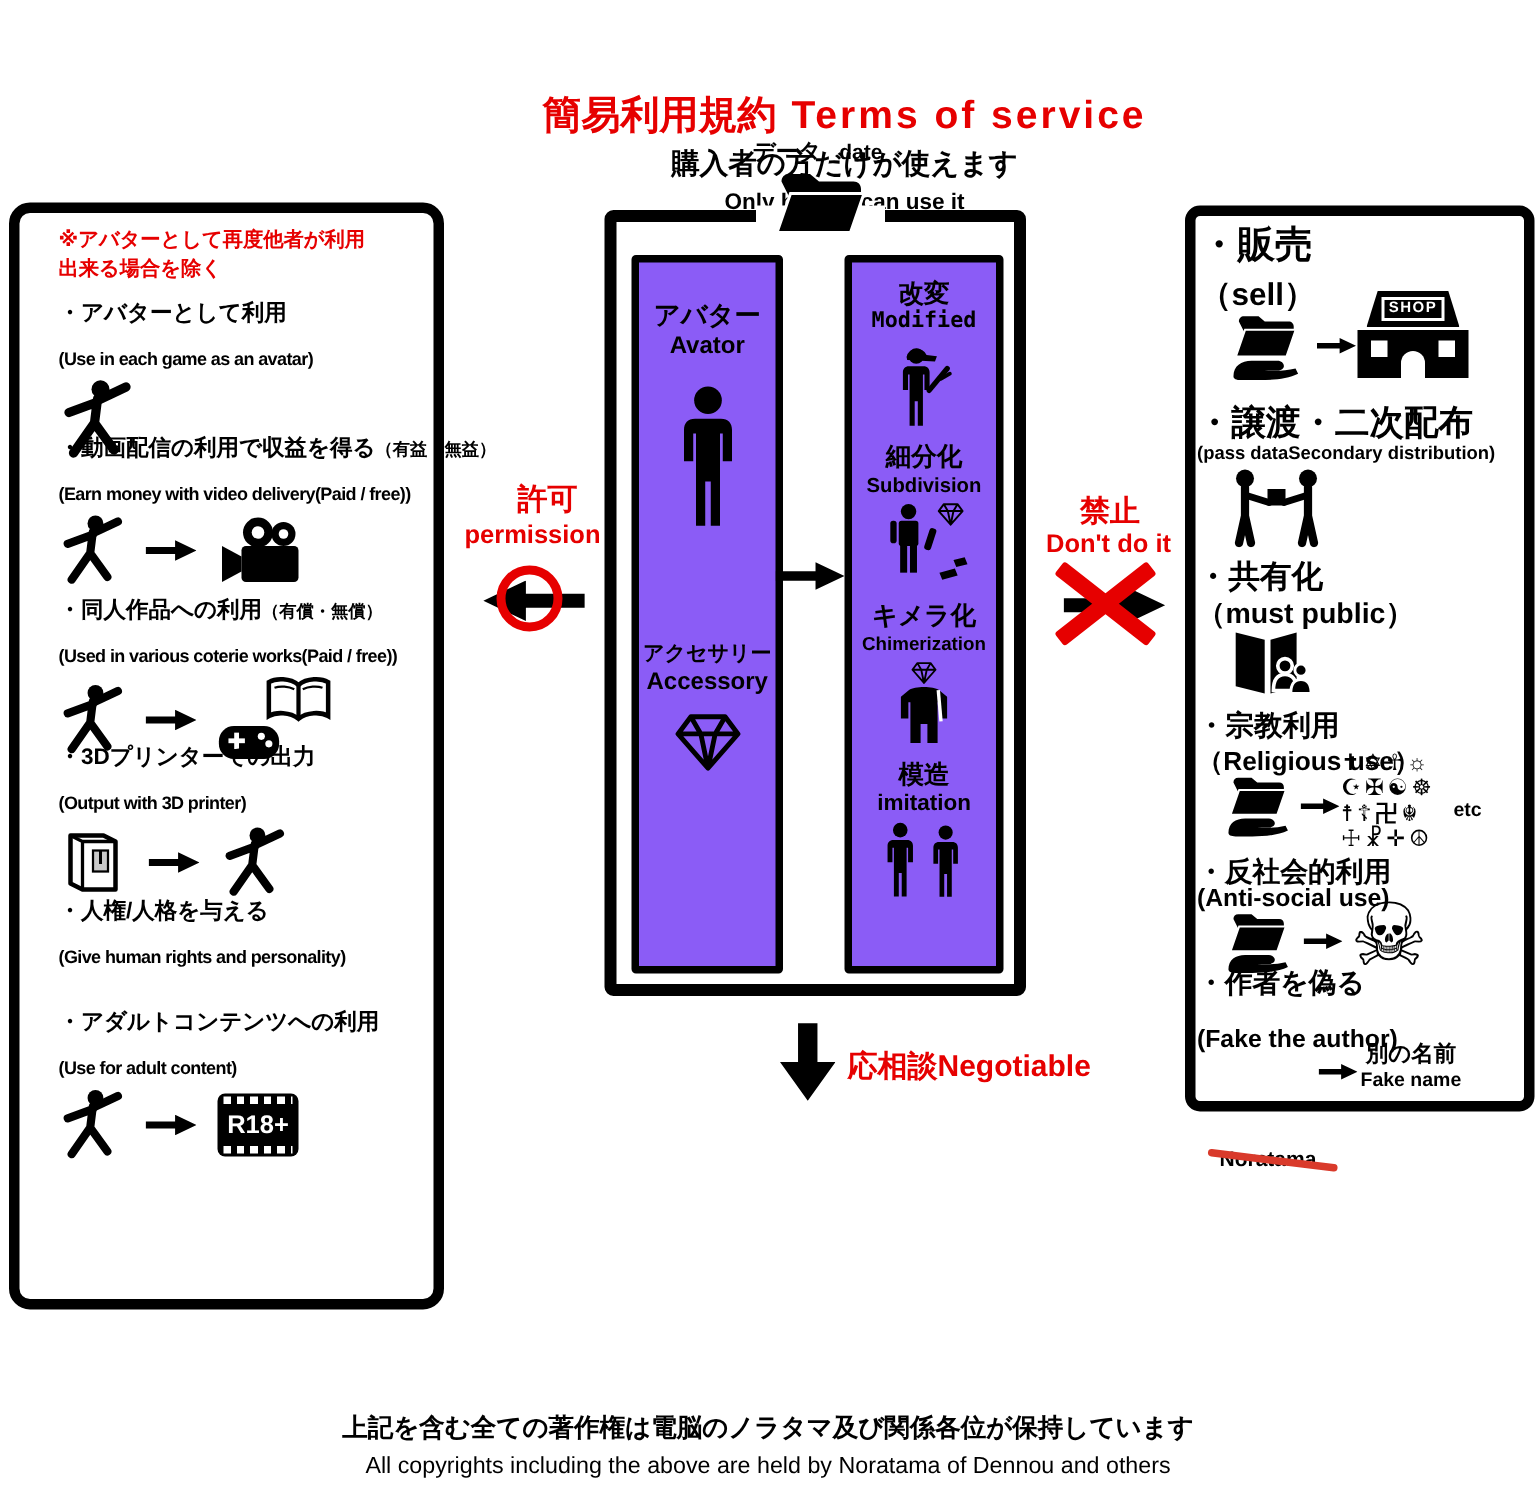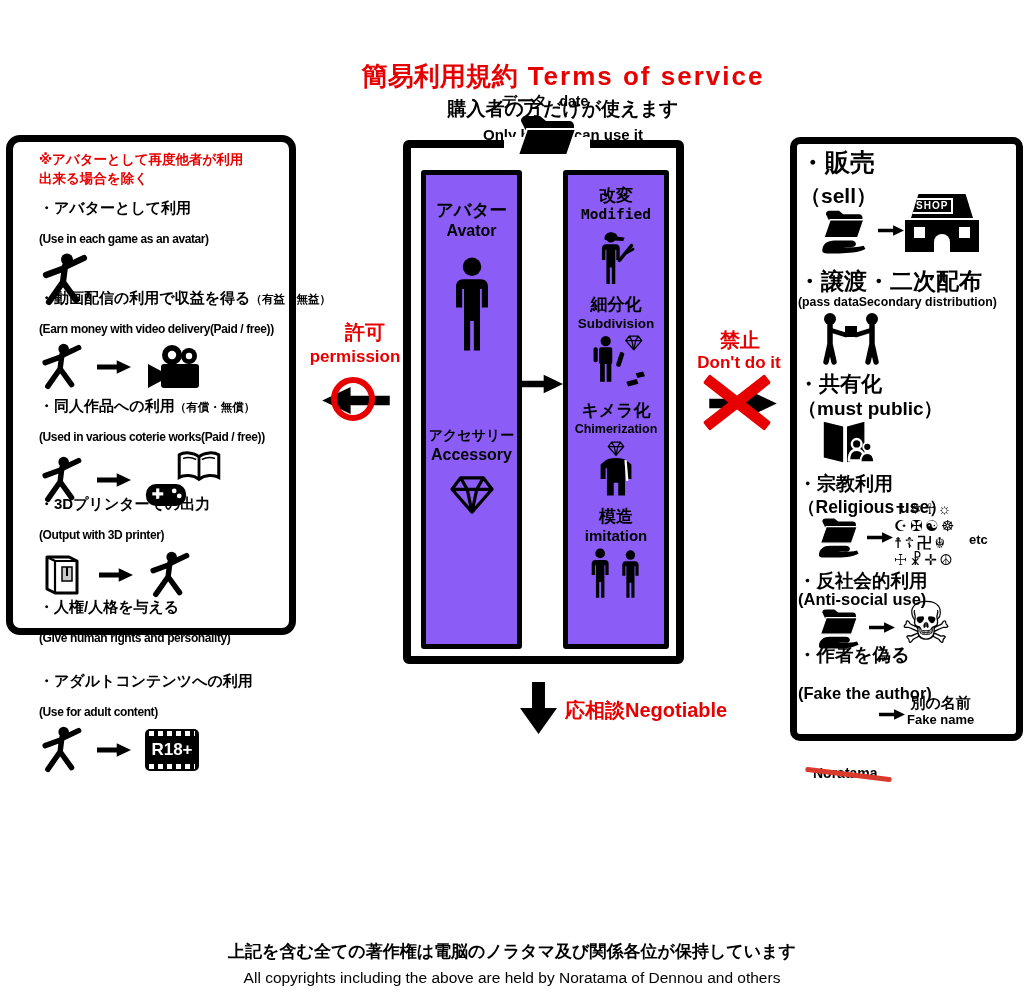--- a/index.html
+++ b/index.html
@@ -19,21 +19,21 @@
   .title-en{letter-spacing:2px;margin-left:10px;}
   .sub-jp{font-size:19px;font-weight:700;margin-top:2px;}
   .sub-en{font-size:15px;font-weight:700;margin-top:4px;}
   .data-label{left:430px;top:92px;width:230px;text-align:center;font-weight:700;}
   .data-label .jp{font-size:15px;}
   .data-label .en{font-size:14px;margin-left:12px;}
   .folder-patch{left:504px;top:137px;width:86px;height:15px;background:#fff;}
 
   
   .panel{background:#fff;border:7px solid var(--ink);}
-  .left-box{left:6px;top:135px;width:290px;height:500px;border-radius:14px;}
+  .left-box{left:6px;top:135px;width:290px;height:738px;border-radius:14px;}
   .right-box{left:790px;top:137px;width:233px;height:604px;border-radius:10px;}
   .center-box{left:403px;top:140px;width:281px;height:524px;border:8px solid var(--ink);border-radius:6px;}
   .inner-col{position:absolute;background:#8b5cf6;border:5px solid var(--ink);border-radius:3px;display:flex;flex-direction:column;align-items:center;text-align:center;}
   .col-avatar{left:421px;top:170px;width:101px;height:479px;padding-top:24px;}
   .col-actions{left:563px;top:170px;width:106px;height:479px;padding-top:7px;}
   .bottom-box{left:403px;top:746px;width:603px;height:149px;border-radius:4px;display:flex;flex-direction:column;align-items:center;justify-content:center;gap:8px;}
   .bottom-jp{font-size:30px;font-weight:700;}
   .bottom-en{font-size:27px;font-weight:700;}
 
   
@@ -79,21 +79,21 @@
   .etc{font-size:13px;font-weight:700;}
   .skull{font-size:58px;line-height:1;font-family:"DejaVu Sans",sans-serif;}
   .noratama{font-size:14px;font-weight:700;position:relative;display:inline-block;}
   .noratama::after{content:"";position:absolute;left:-8px;right:-14px;top:45%;height:5px;background:var(--strike);border-radius:3px;transform:rotate(7deg);}
   .fake-to{text-align:center;line-height:17px;}
   .fake-to .jp{font-size:15px;font-weight:700;display:block;}
   .fake-to .en{font-size:13px;font-weight:700;display:block;}
 
   
   .shop{width:74px;height:58px;position:relative;}
-  .shop-roof{position:absolute;left:6px;top:0;width:62px;height:24px;background:var(--ink);clip-path:polygon(0 100%,12% 0,88% 0,100% 100%);display:flex;align-items:center;}
+  .shop-roof{position:absolute;left:6px;top:0;width:62px;height:24px;background:var(--ink);clip-path:polygon(0 100%,12% 0,88% 0,100% 100%);display:flex;align-items:center;justify-content:center;}
   .shop-sign{border:2px solid #fff;color:#fff;font-size:10px;font-weight:700;padding:0 3px;letter-spacing:1px;line-height:12px;}
   .shop-body{position:absolute;left:0;top:26px;width:74px;height:32px;background:var(--ink);}
   .shop-door{position:absolute;left:50%;transform:translateX(-50%);bottom:0;width:16px;height:18px;background:#fff;border-radius:8px 8px 0 0;}
   .shop-win{position:absolute;top:7px;width:11px;height:11px;background:#fff;}
   .shop-win.w1{left:9px;}
   .shop-win.w2{right:9px;}
 
   
   .r18{width:54px;height:42px;background:var(--ink);border-radius:5px;display:flex;align-items:center;justify-content:center;color:#fff;font-weight:700;font-size:17px;position:relative;flex:0 0 auto;}
   .r18::before,.r18::after{content:"";position:absolute;left:4px;right:4px;height:5px;background-image:repeating-linear-gradient(90deg,#fff 0 5px,transparent 5px 9px);}

